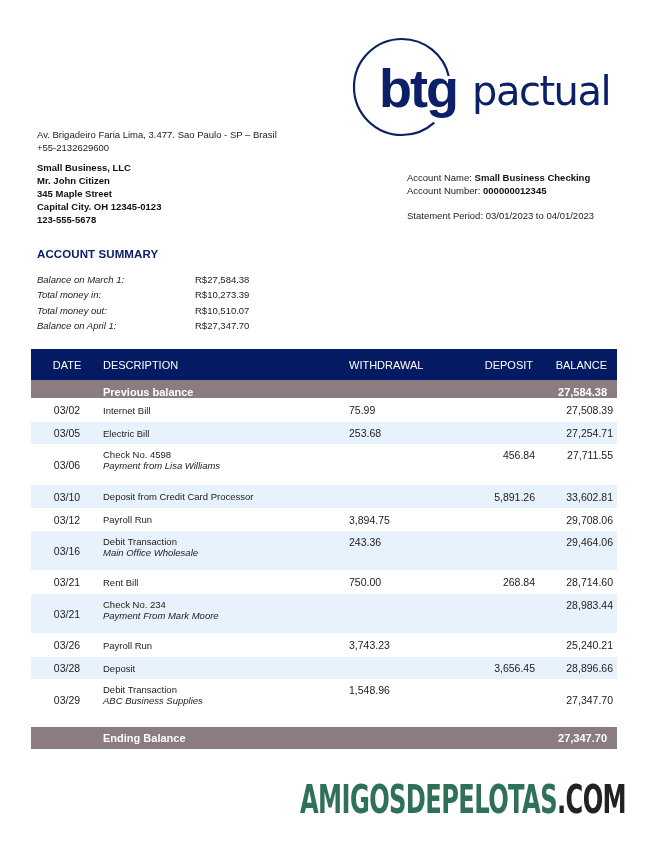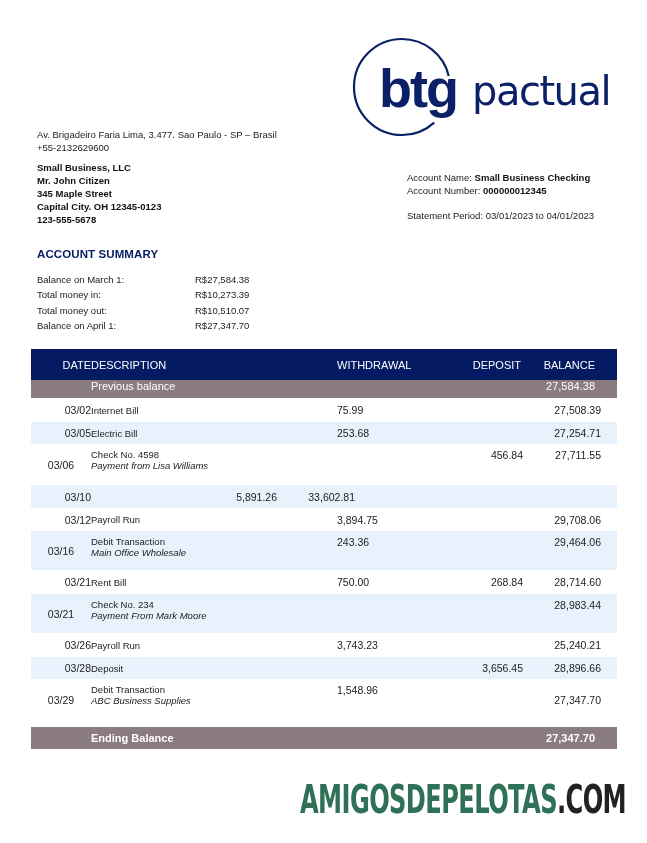--- a/index.html
+++ b/index.html
@@ -13,37 +13,37 @@
 
   .bank-addr { left: 37px; top: 128px; font-size: 9.5px; line-height: 13px; color: #222; }
   .customer { left: 37px; top: 161px; font-size: 9.5px; line-height: 13px; font-weight: bold; color: #111; }
   .acct-info { left: 407px; top: 171px; font-size: 9.5px; line-height: 13px; color: #222; }
   .acct-info b { color: #111; }
   .acct-info .gap { height: 12px; }
 
   .summary-title { left: 37px; top: 248px; font-size: 11.5px; font-weight: bold; color: #0b2066; letter-spacing: 0.1px; }
   .summary { left: 37px; top: 272px; font-size: 9.5px; line-height: 15.3px; color: #222; }
   .summary .row { display: flex; }
-  .summary .lbl { width: 158px; }
+  .summary .lbl { width: 158px; font-style: italic; }
   .summary .val { }
 
   
   .table { left: 31px; top: 349px; width: 586px; font-size: 9.5px; color: #222; }
   .thead { display: flex; align-items: center; height: 31px; background: #041a62; color: #fff; font-size: 11px; }
-  .c-date { width: 60px; text-align: right; flex: none; }
+  .c-date { width: 72px; text-align: center; flex: none; }
   .c-desc { width: 246px; padding-left: 0; flex: none; }
   .c-wd { width: 104px; flex: none; }
   .c-dep { width: 80px; text-align: right; flex: none; }
   .c-bal { width: 80px; text-align: right; flex: none; padding-right: 0; }
   .thead .c-desc { }
   .thead .c-wd { padding-left: 0; }
   .thead .c-dep { padding-right: 0; }
   .thead .c-bal { width: 74px; padding-right: 12px; }
 
-  .prev { display: flex; align-items: flex-start; height: 18px; background: #8b7d7f; color: #fff; font-weight: normal; font-size: 11px; }
+  .prev { display: flex; align-items: flex-end; height: 18px; background: #8b7d7f; color: #fff; font-weight: bold; font-size: 11px; }
   .prev .c-bal, .end .c-bal { width: 74px; padding-right: 10px; }
 
   .tr { display: flex; align-items: center; }
   .tr.alt { background: #e8f2fc; }
   .tr .c-bal { width: 78px; padding-right: 2px; }
   .tr .c-dep { width: 82px; padding-right: 0; }
   .tr .c-date { font-size: 10.5px; }
   .tr.two { align-items: stretch; }
   .tr.two .c-date { display: flex; align-items: center; justify-content: center; }
   .tr.two .c-desc, .tr.two .c-wd, .tr.two .c-dep, .tr.two .c-bal { padding-top: 5px; }
@@ -158,20 +158,21 @@
       <span>Check No. 4598</span>
       <span class="sub">Payment from Lisa Williams</span>
     </div>
     <div class="c-wd num"></div>
     <div class="c-dep num">456.84</div>
     <div class="c-bal num">27,711.55</div>
   </div>
 
   <div class="tr alt" style="height:23px">
     <div class="c-date">03/10</div>
+    <div class="c-desc">Deposit from Credit Card Processor</div>
     <div class="c-wd num"></div>
     <div class="c-dep num">5,891.26</div>
     <div class="c-bal num">33,602.81</div>
   </div>
 
   <div class="tr" style="height:23px">
     <div class="c-date">03/12</div>
     <div class="c-desc">Payroll Run</div>
     <div class="c-wd num">3,894.75</div>
     <div class="c-dep num"></div>

